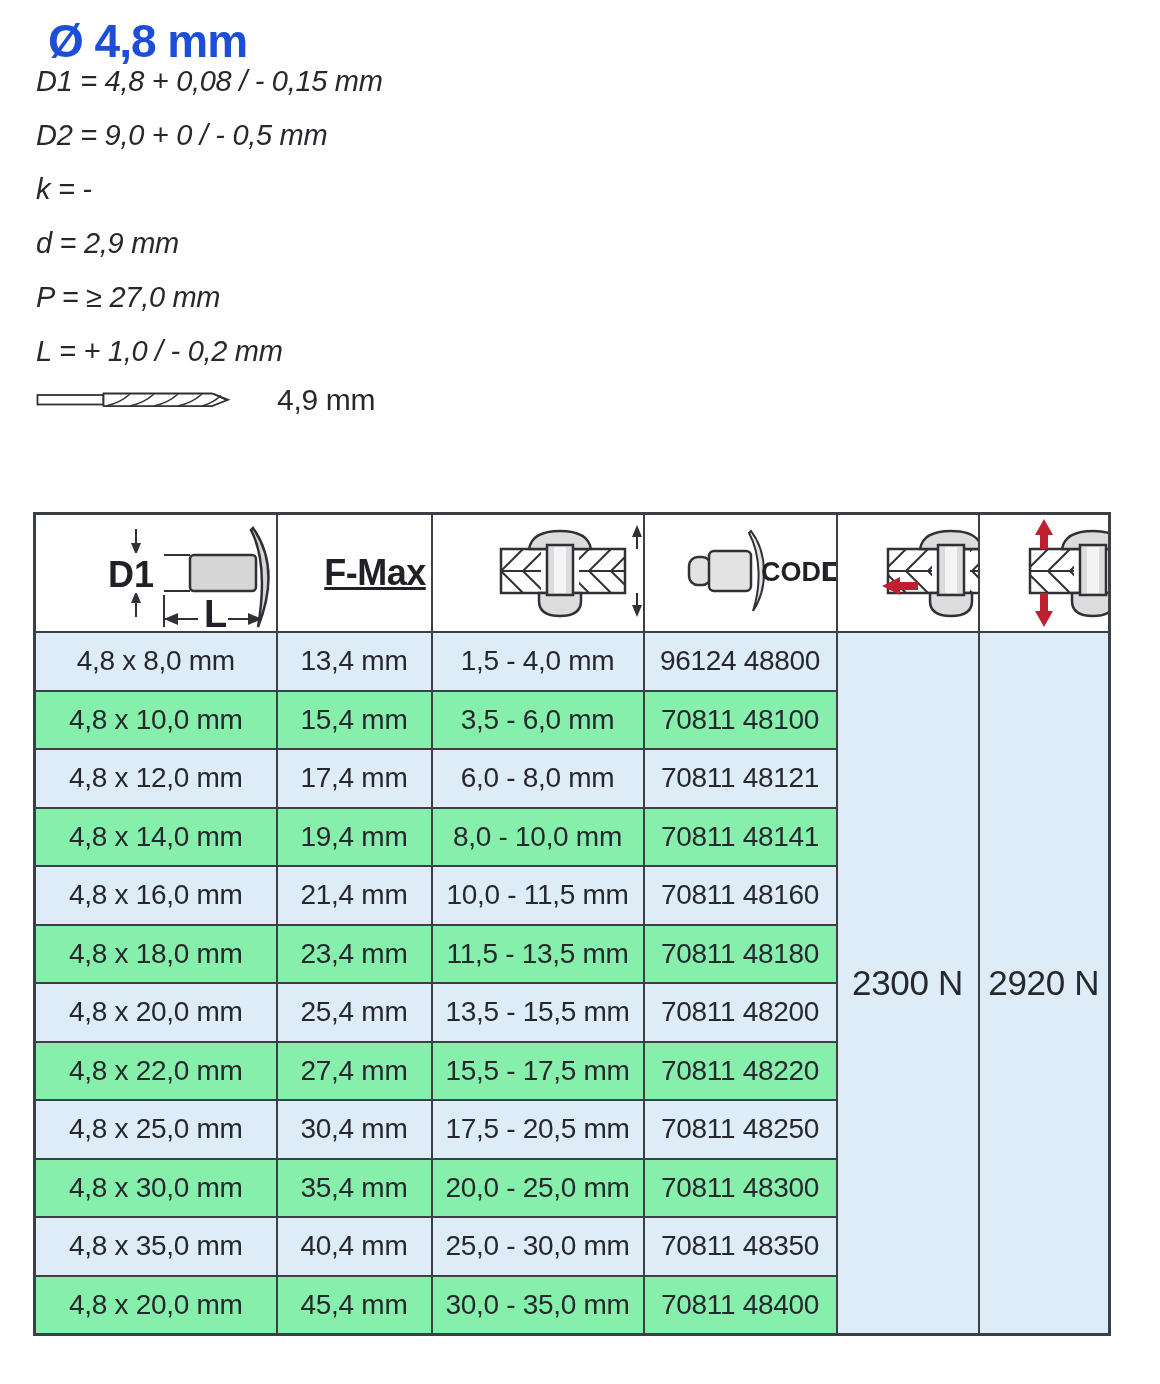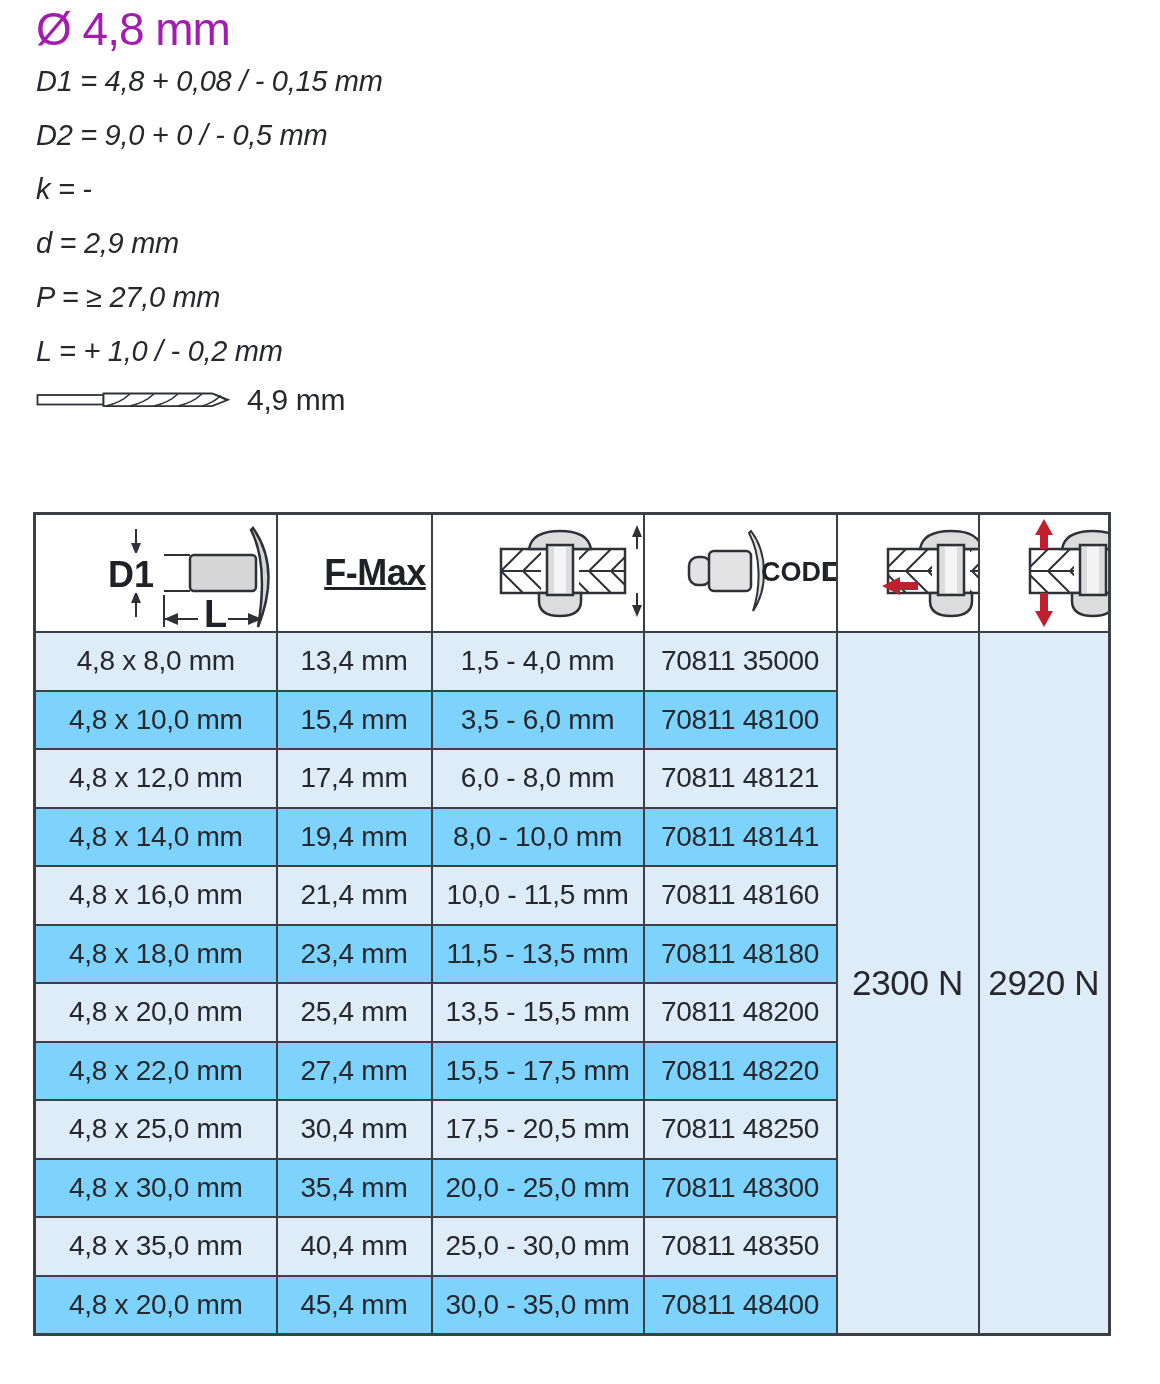--- a/index.html
+++ b/index.html
@@ -3,48 +3,48 @@
 <meta charset="utf-8">
 <style>
   html, body { margin:0; padding:0; background:#ffffff; }
   body {
     width:1160px; height:1384px; position:relative; overflow:hidden;
     font-family:"Liberation Sans", sans-serif; color:#24262c;
   }
   .page { position:absolute; inset:0; }
 
   .title {
-    position:absolute; left:36px; top:2px; margin:0;
-    font-size:46px; font-weight:normal; letter-spacing:-1px; color:#a21caf;
+    position:absolute; left:36px; top:2px; margin:12px;
+    font-size:46px; font-weight:bold; letter-spacing:-1px; color:#1d4ed8;
   }
   .specs { position:absolute; left:36px; top:54px;font-style:italic; }
   .spec-line {
     height:54px; display:flex; align-items:center;
     font-size:29px; letter-spacing:-0.3px; color:#26282e;
   }
   .drill-row {
     position:absolute; left:36px; top:382px; height:36px;
-    display:flex; align-items:center; gap:11px;
+    display:flex; align-items:center; gap:41px;
   }
   .drill-size { font-size:30px; letter-spacing:-0.3px; color:#26282e; }
 
   table.spec-table {
     position:absolute; left:33px; top:512px;
     width:1075px; table-layout:fixed;
     border-collapse:collapse; border:3px solid #3c3f45;
     background:#ffffff;
   }
   .spec-table th, .spec-table td {
     border:2px solid #3c3f45; text-align:center; vertical-align:middle;
     padding:0; overflow:hidden;
   }
   .spec-table thead th { height:114px; background:#ffffff;padding-left:42px; }
   .spec-table tbody td {
     height:56.5px; font-size:28px; letter-spacing:-0.3px; color:#26282e;
-    background:#7dd3fc;
+    background:#86efac;
   }
   .spec-table tbody tr:nth-child(odd) td { background:#deecf8; }
   .spec-table td.span-cell {
     background:#deecf8 !important; font-size:35px;
   }
   .fmax-label { font-size:36px; letter-spacing:-0.5px; color:#1f2126;text-decoration:underline; }
 
   svg text { font-family:"Liberation Sans", sans-serif; fill:#1f2126; }
   .icon-svg { display:block; margin:0 auto; }
 </style>
@@ -178,21 +178,21 @@
             <polygon points="120,112 111,96 116,96 116,78 124,78 124,96 129,96" fill="#bf1f2e"></polygon>
           </svg>
         </th>
       </tr>
     </thead>
     <tbody>
       <tr>
         <td>4,8 x 8,0 mm</td>
         <td>13,4 mm</td>
         <td>1,5 - 4,0 mm</td>
-        <td>70811 35000</td>
+        <td>96124 48800</td>
         <td class="span-cell" rowspan="12">2300 N</td>
         <td class="span-cell" rowspan="12">2920 N</td>
       </tr>
       <tr>
         <td>4,8 x 10,0 mm</td>
         <td>15,4 mm</td>
         <td>3,5 - 6,0 mm</td>
         <td>70811 48100</td>
       </tr>
       <tr>

